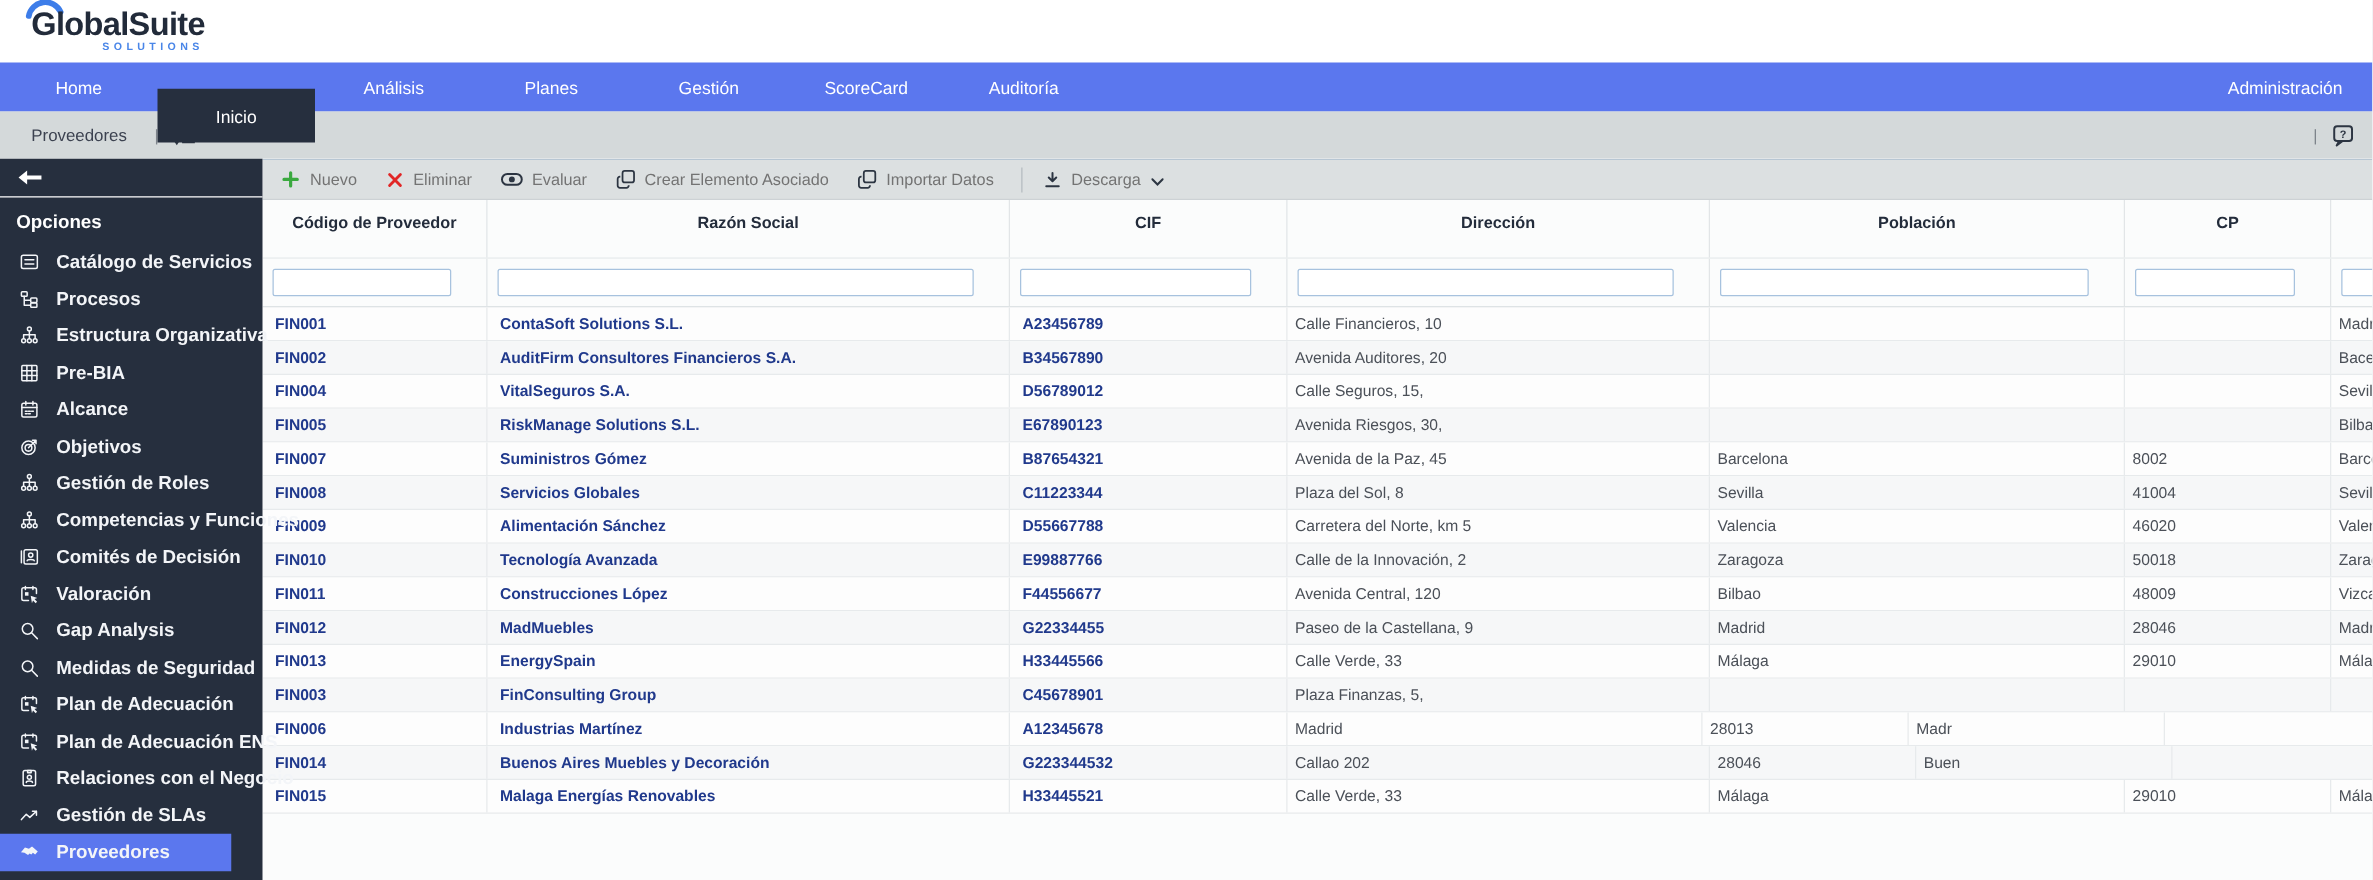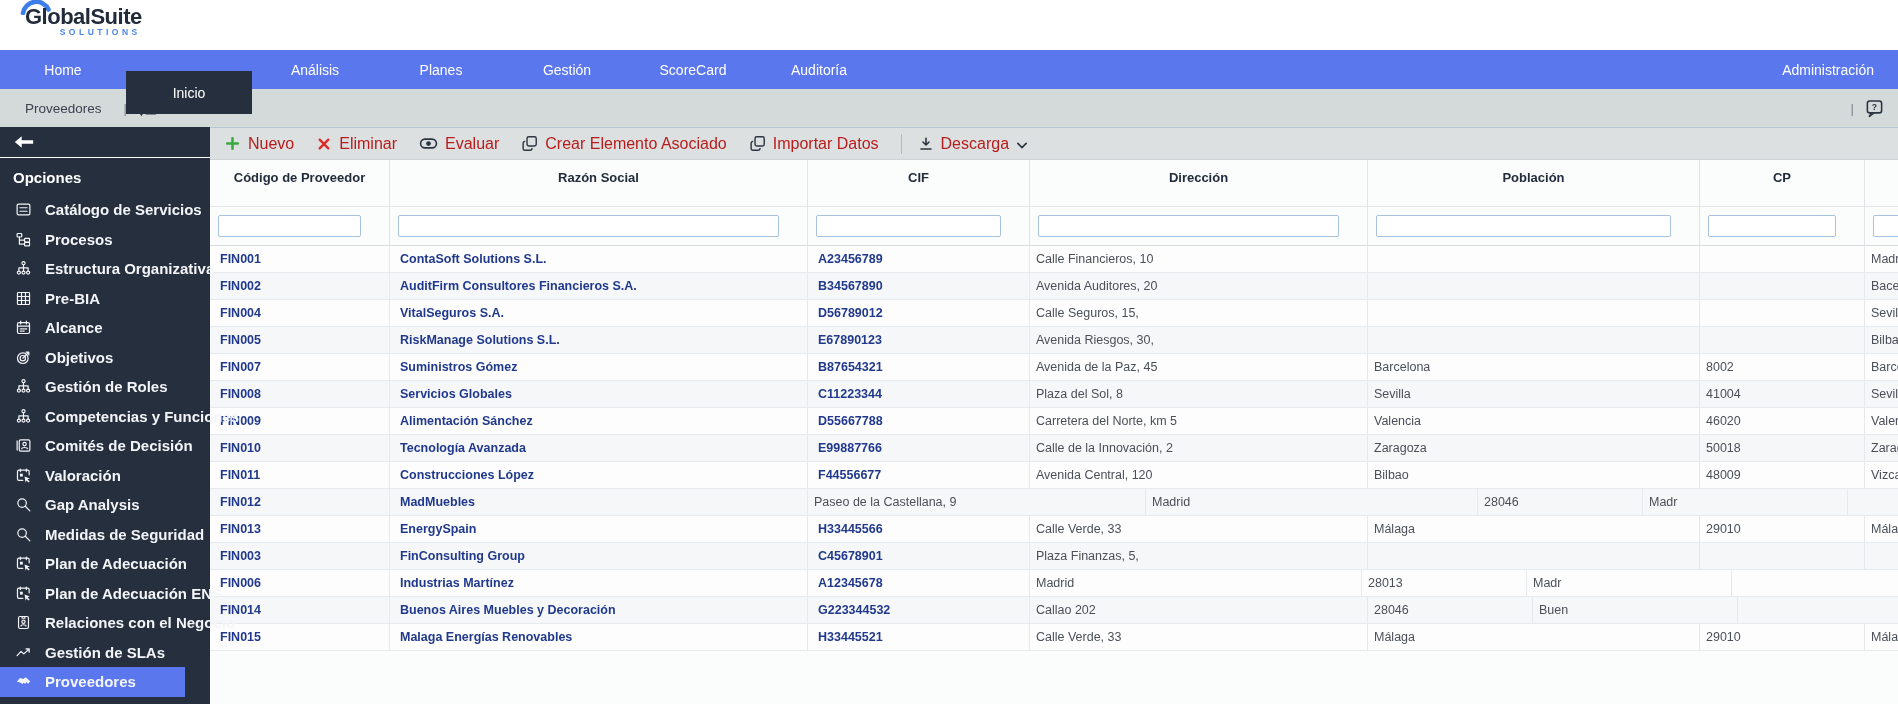--- a/index.html
+++ b/index.html
@@ -4,21 +4,21 @@
 <style>
   * { box-sizing: border-box; }
   html,body { margin:0; padding:0; background:#e8eaec; }
   .app {
     position:relative; width:1898px; height:704px; overflow:hidden;
     background:#fff; font-family:"Liberation Sans","DejaVu Sans",sans-serif;
   }
   
   .top-header { position:absolute; top:0; left:0; right:0; height:50px; background:#fff; }
   .logo { position:absolute; left:25px; top:4px; display:inline-block; cursor:pointer; }
-  .logo-title { position:relative; font-size:22px; font-weight:bold; color:#222b3a; letter-spacing:-0.5px; z-index:2;text-align:right; }
+  .logo-title { position:relative; font-size:26px; font-weight:bold; color:#222b3a; letter-spacing:-0.5px; z-index:2;text-align:right; }
   .logo-arc { position:absolute; left:-5px; top:-6px; z-index:1; }
   .logo-sub { position:absolute; right:1px; bottom:-7px; font-size:8.5px; font-weight:bold; color:#4a86e8; letter-spacing:3.5px; }
   
   .main-nav { position:absolute; top:50px; left:0; right:0; height:39px; background:#5b77ee; display:flex; z-index:5; }
   .nav-tabs { display:flex;justify-content:flex-end; }
   .nav-tab {
     width:126px; height:39px; display:flex; align-items:center; justify-content:center;
     color:#fff; font-size:14px; cursor:pointer; white-space:nowrap;
   }
   .nav-tab.active { background:#262f3e; height:43px;margin-top:21px; }
@@ -47,21 +47,21 @@
   .sidebar-item .icon { display:flex; margin-right:13px; }
   .sidebar-item .lbl { font-size:15px; font-weight:600; color:#f3f5f8; }
   .si { width:17px; height:17px; fill:none; stroke:currentColor; stroke-width:1.7; stroke-linecap:round; stroke-linejoin:round; }
   
   .main { position:absolute; top:127px; left:210px; right:0; bottom:0; background:#fbfcfc; overflow:hidden; }
   .toolbar {
     height:33px; background:#dce0e1; border-top:1px solid #b7c6d3; border-bottom:1px solid #cdd2d5;
     display:flex; align-items:center; padding-left:14px; color:#2c3542;
   }
   .tb-group { display:flex; align-items:center; }
-  .tb-btn { display:flex; align-items:center; margin-right:22px; cursor:pointer; font-size:16px; color:#b91c1c; white-space:nowrap; }
+  .tb-btn { display:flex; align-items:center; margin-right:22px; cursor:pointer; font-size:13px; color:#737373; white-space:nowrap; }
   .tb-btn .icon { display:flex; margin-right:7px; color:#2c3542; }
   .tb-btn .caret { margin:3px 0 0 8px; }
   .tb-sep { width:1px; height:20px; background:#b4bac0; margin:0 16px 0 0; }
   
   .grid { width:1860px; }
   .grid-header { display:flex; height:47px; background:#fbfcfc; border-bottom:1px solid #e4e7e9; }
   .th {
     display:flex; justify-content:center; align-items:flex-start; padding-top:10px;
     font-size:13px; font-weight:bold; color:#232c3b; border-right:1px solid #e2e5e7; overflow:hidden; white-space:nowrap;
   }
@@ -493,20 +493,21 @@
             <div class="cell c1 strong">Construcciones López</div>
             <div class="cell c2 strong">F44556677</div>
             <div class="cell c3 addr">Avenida Central, 120</div>
             <div class="cell c4 addr">Bilbao</div>
             <div class="cell c5 addr">48009</div>
             <div class="cell c6 addr">Vizca</div>
           </div>
           <div class="grid-row">
             <div class="cell c0 strong">FIN012</div>
             <div class="cell c1 strong">MadMuebles</div>
+            <div class="cell c2 strong">G22334455</div>
             <div class="cell c3 addr">Paseo de la Castellana, 9</div>
             <div class="cell c4 addr">Madrid</div>
             <div class="cell c5 addr">28046</div>
             <div class="cell c6 addr">Madr</div>
           </div>
           <div class="grid-row">
             <div class="cell c0 strong">FIN013</div>
             <div class="cell c1 strong">EnergySpain</div>
             <div class="cell c2 strong">H33445566</div>
             <div class="cell c3 addr">Calle Verde, 33</div>

